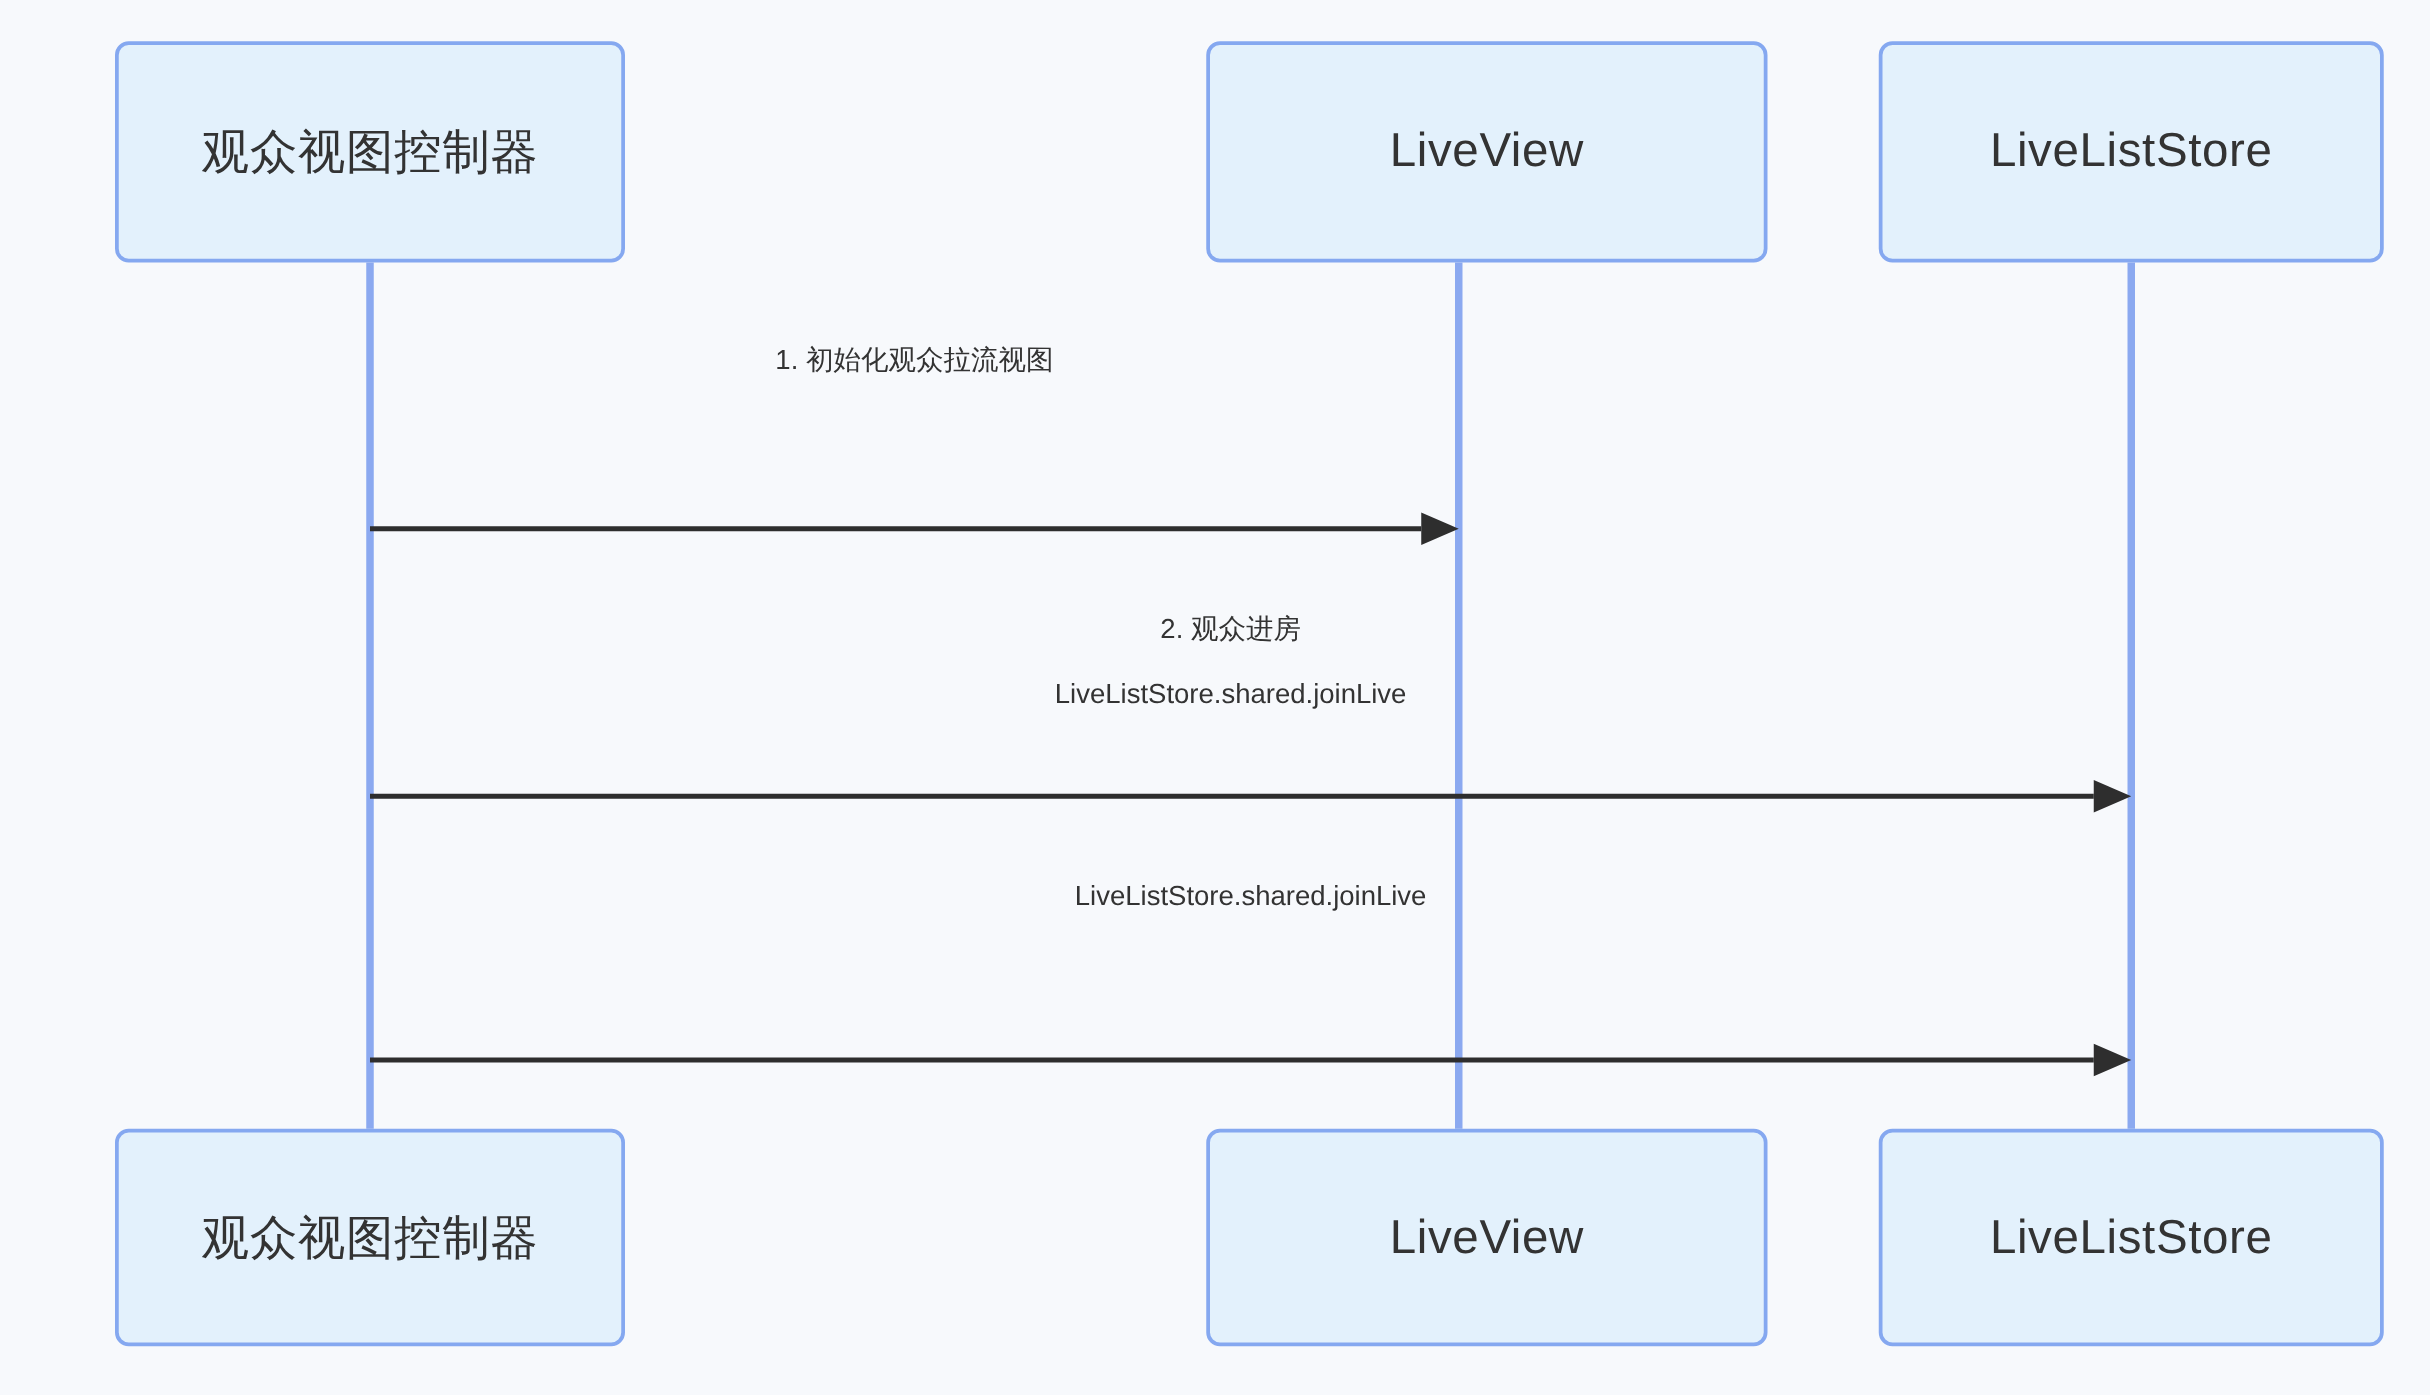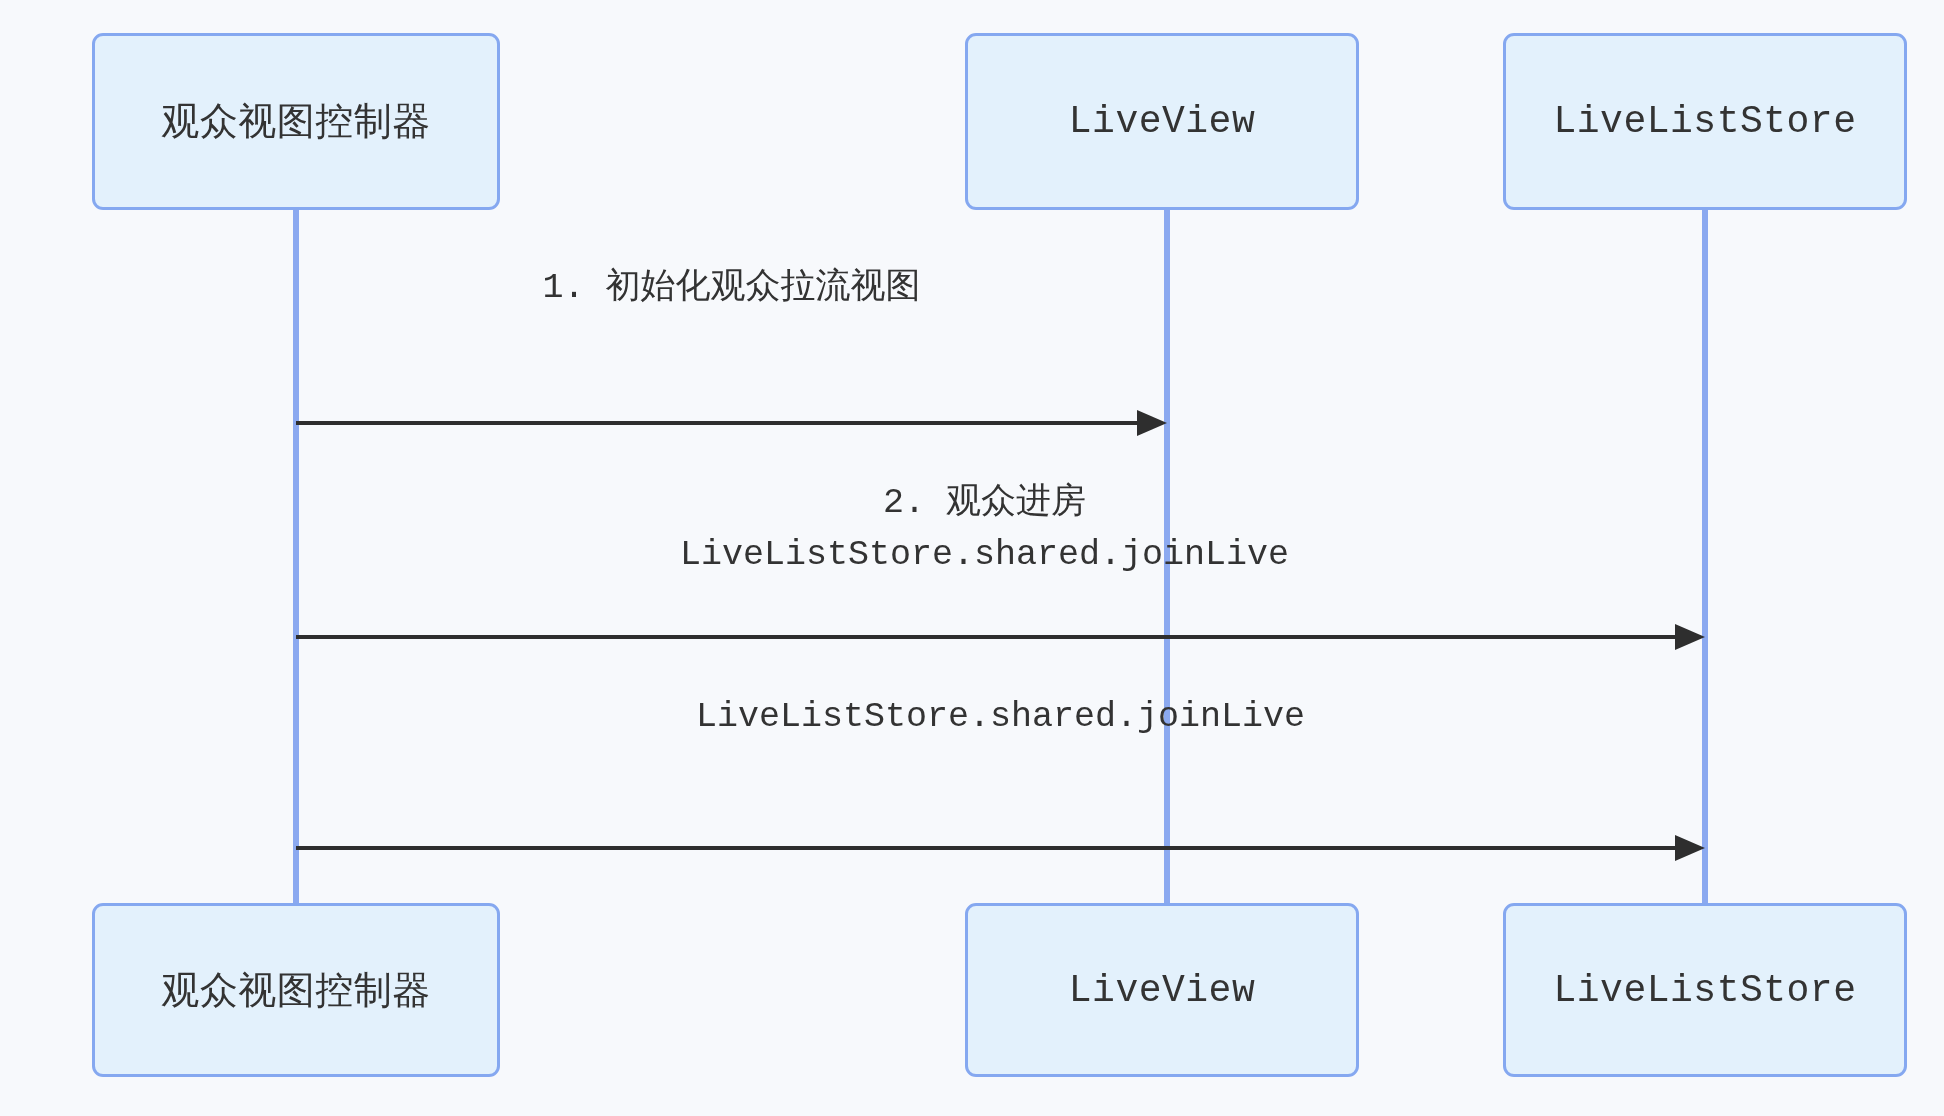--- a/index.html
+++ b/index.html
@@ -3,21 +3,21 @@
 <meta charset="utf-8">
 <style>
   :root {
     --background: #F7F9FC;
     --box-fill: #E3F1FC;
     --box-border: #85A8F0;
     --lifeline: #8BA9F0;
     --arrow: #2E2E2E;
     --text: #333333;
   }
-  * { margin: 0; padding: 0; box-sizing: border-box; font-family: Liberation Mono, monospace; }
+  * { margin: 0; padding: 0; box-sizing: border-box; }
   html, body {
     width: 1944px; height: 1116px;
     font-family: "Liberation Sans", "DejaVu Sans", sans-serif;
     background: var(--background);
     overflow: hidden;
   }
   .diagram {
     position: relative;
     width: 1944px; height: 1116px;
     background: var(--background);
@@ -39,29 +39,29 @@
     border-radius: 11px;
     display: flex; align-items: center; justify-content: center;
   }
   .pbox .plabel {
     font-size: 38px;
     color: var(--text);
     letter-spacing: 0.5px;
     white-space: nowrap;
   }
   .p1 { left: 92px;   width: 408px; }
-  .p2 { left: 965px;  width: 394px; }
+  .p2 { left: 965px;  width: 449px; }
   .p3 { left: 1503px; width: 404px; }
   .pbox.top    { top: 33px;  height: 177px; }
   .pbox.bottom { top: 903px; height: 174px; }
   
   .msg {
     position: absolute;
     text-align: center;
-    font-size: 35px;
+    font-size: 22px;
     line-height: 52px;
     color: var(--text);
     white-space: nowrap;
   }
   .m1 { left: 296px; top: 262px; width: 871px; }
   .m2 { left: 280px; top: 477px; width: 1409px; }
   .m3 { left: 296px; top: 691px; width: 1409px; }
   
   .arrow {
     position: absolute;

